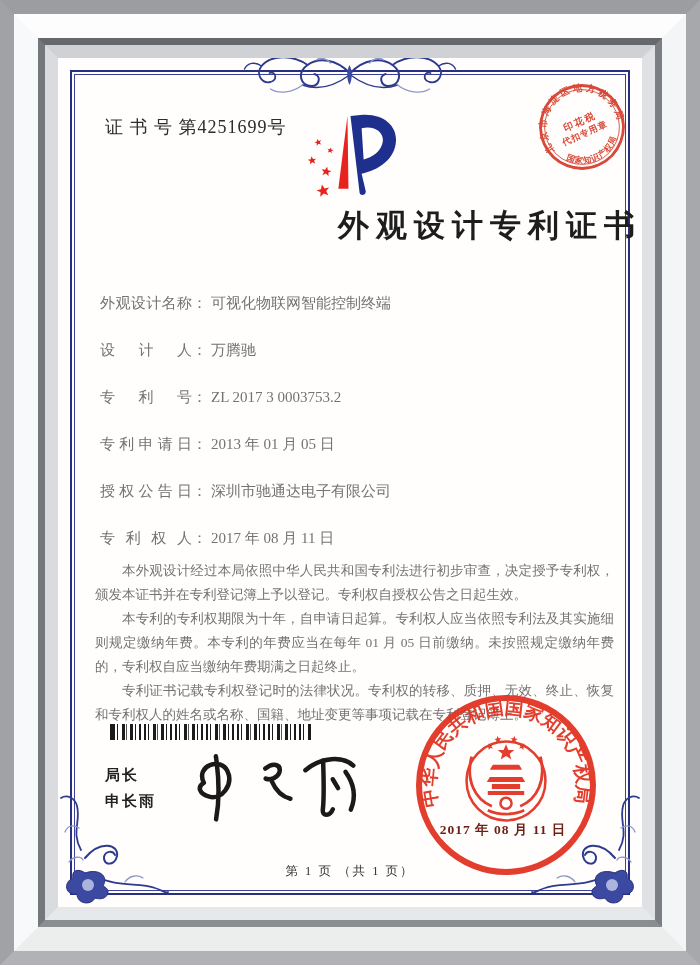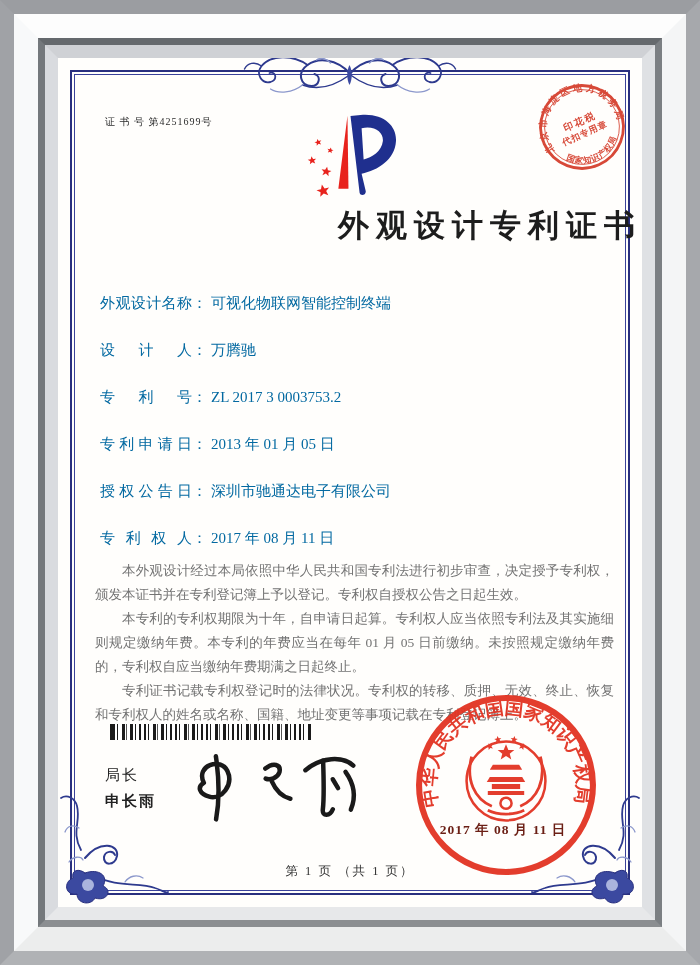--- a/index.html
+++ b/index.html
@@ -23,45 +23,45 @@
 
   .blue-border { position:absolute; inset:12px; border:2px solid #29307f; }
   .blue-border-inner { position:absolute; inset:2px; border:1px solid #3a429a; }
 
   .orn-top { position:absolute; top:-5px; left:50%; transform:translateX(-50%); width:215px; height:50px; z-index:3; }
   .orn-corner { position:absolute; width:118px; height:118px; z-index:3; }
   .orn-bl { left:-3px; bottom:1px; }
   .orn-br { right:-3px; bottom:1px; transform:scaleX(-1); }
 
   
-  .cert-no { position:absolute; left:47px; top:57px; font-size:10px; color:#2c2c2c; letter-spacing:1px; }
+  .cert-no { position:absolute; left:47px; top:57px; font-size:18px; color:#2c2c2c; letter-spacing:1px; }
 
   .logo { position:absolute; left:245px; top:56px; width:96px; height:86px; }
 
   .title { position:absolute; left:0; top:147px; width:100%; text-align:right;
     font-size:31px; font-weight:bold; color:#1d1d1d; letter-spacing:7px; }
 
-  .field { position:absolute; left:42px; font-size:15px; color:#0369a1; white-space:nowrap; }
+  .field { position:absolute; left:42px; font-size:15px; color:#737373; white-space:nowrap; }
   .field .lab { display:inline-block; width:92px; text-align:justify; text-align-last:justify; }
   .field .colon { display:inline-block; margin-right:4px; }
   .f1{top:236px} .f2{top:283px} .f3{top:330px} .f4{top:377px} .f5{top:424px} .f6{top:471px}
 
   .legal { position:absolute; left:37px; top:501px; width:519px;
     font-size:13.5px; line-height:24px; color:#737373; text-align:justify; }
   .legal p { text-indent:2em; }
 
   .barcode { position:absolute; left:52px; top:666px; width:201px; height:16px;
     border-left:3px solid #1b1b1b; border-right:2px solid #1b1b1b;
     background:repeating-linear-gradient(90deg,
       #1b1b1b 0 2px,#fff 2px 4px,#1b1b1b 4px 5px,#fff 5px 9px,
       #1b1b1b 9px 12px,#fff 12px 13px,#555 13px 14px,#fff 14px 17px,
       #1b1b1b 17px 20px,#fff 20px 22px,#1b1b1b 22px 23px,#fff 23px 26px,
       #1b1b1b 26px 28px,#fff 28px 31px); }
 
-  .director-label { position:absolute; left:47px; top:708px; font-size:15px; font-weight:normal;
+  .director-label { position:absolute; left:47px; top:708px; font-size:15px; font-weight:bold;
     font-family:"Liberation Sans","DejaVu Sans",sans-serif; color:#222; letter-spacing:2px;text-align:center; }
   .director-name { position:absolute; left:47px; top:734px; font-size:15px; font-weight:bold;
     font-family:"Liberation Sans","DejaVu Sans",sans-serif; color:#222; letter-spacing:2px; }
   .signature { position:absolute; left:128px; top:692px; width:195px; height:74px; transform:rotate(-2deg); }
 
   .tax-stamp { position:absolute; left:480px; top:25px; width:88px; height:88px;
     transform:rotate(-24deg); opacity:.92; z-index:4; }
   .office-seal { position:absolute; left:357px; top:636px; width:182px; height:182px; opacity:.95; z-index:4; }
   .seal-date { position:absolute; left:360px; top:763px; width:170px; text-align:center;
     font-size:13.5px; letter-spacing:1px; color:#6b1f15; font-weight:bold; z-index:5; }

